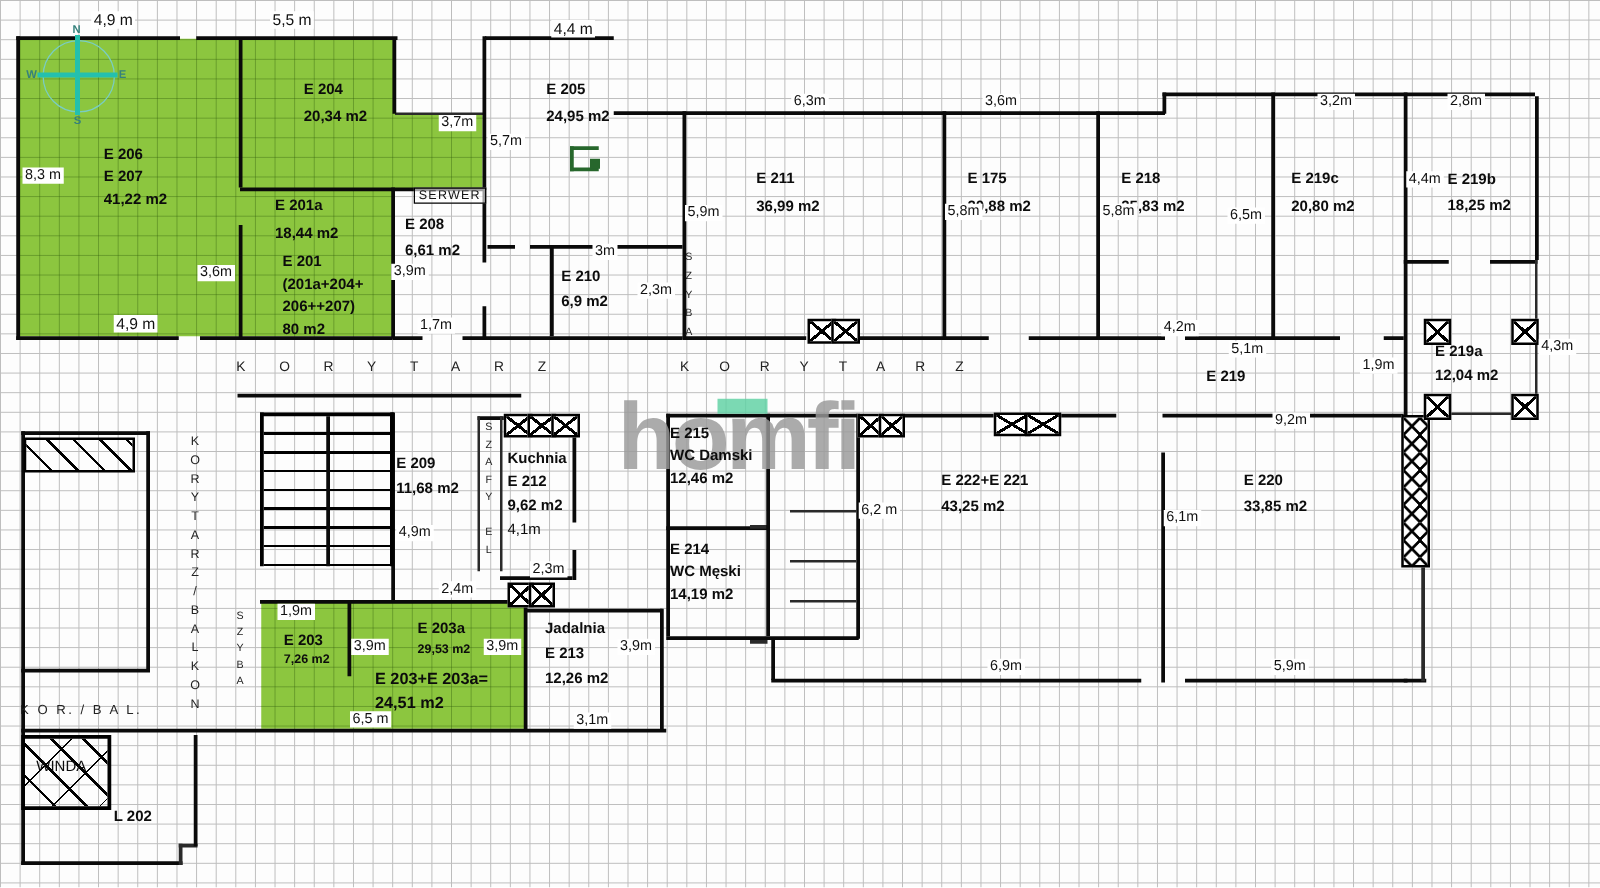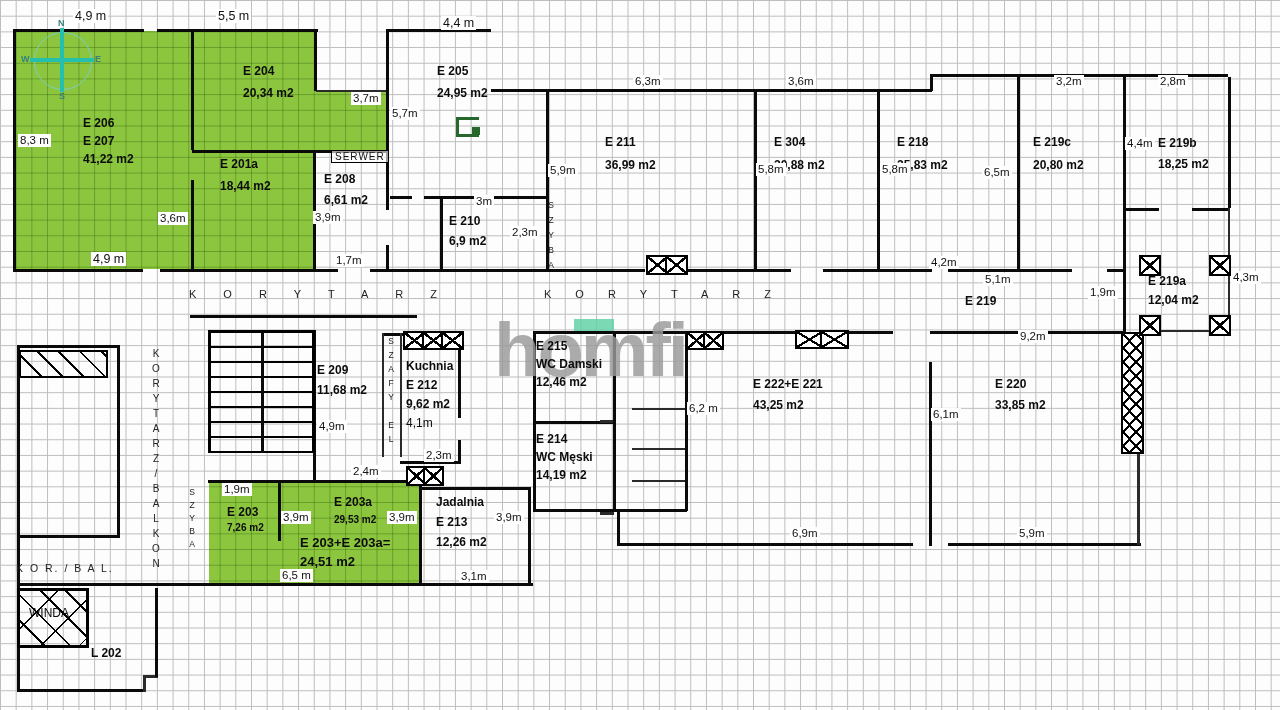--- a/index.html
+++ b/index.html
@@ -195,39 +195,45 @@
     <div>41,22 m2</div>
   </div>
   <div class="room" style="left:243px;top:60px;line-height:22px">
     <div>E 204</div>
     <div>20,34 m2</div>
   </div>
   <div class="room" style="left:220px;top:153px;line-height:22px">
     <div>E 201a</div>
     <div>18,44 m2</div>
   </div>
+  <div class="room" style="left:226px;top:200px;line-height:18px">
+    <div>E 201</div>
+    <div>(201a+204+</div>
+    <div>206++207)</div>
+    <div>80 m2</div>
+  </div>
   <div class="serwerbox" style="left:331px;top:150px">SERWER</div>
   <div class="room" style="left:324px;top:169px;line-height:21px">
     <div>E 208</div>
     <div>6,61 m2</div>
   </div>
   <div class="room" style="left:437px;top:60px;line-height:22px">
     <div>E 205</div>
     <div>24,95 m2</div>
   </div>
   <div class="room" style="left:449px;top:211px;line-height:20px">
     <div>E 210</div>
     <div>6,9 m2</div>
   </div>
   <div class="room" style="left:605px;top:131px;line-height:23px">
     <div>E 211</div>
     <div>36,99 m2</div>
   </div>
   <div class="room" style="left:774px;top:131px;line-height:23px">
-    <div>E 304</div>
+    <div>E 175</div>
     <div>20,88 m2</div>
   </div>
   <div class="room" style="left:897px;top:131px;line-height:23px">
     <div>E 218</div>
     <div>25,83 m2</div>
   </div>
   <div class="room" style="left:1033px;top:131px;line-height:23px">
     <div>E 219c</div>
     <div>20,80 m2</div>
   </div>

